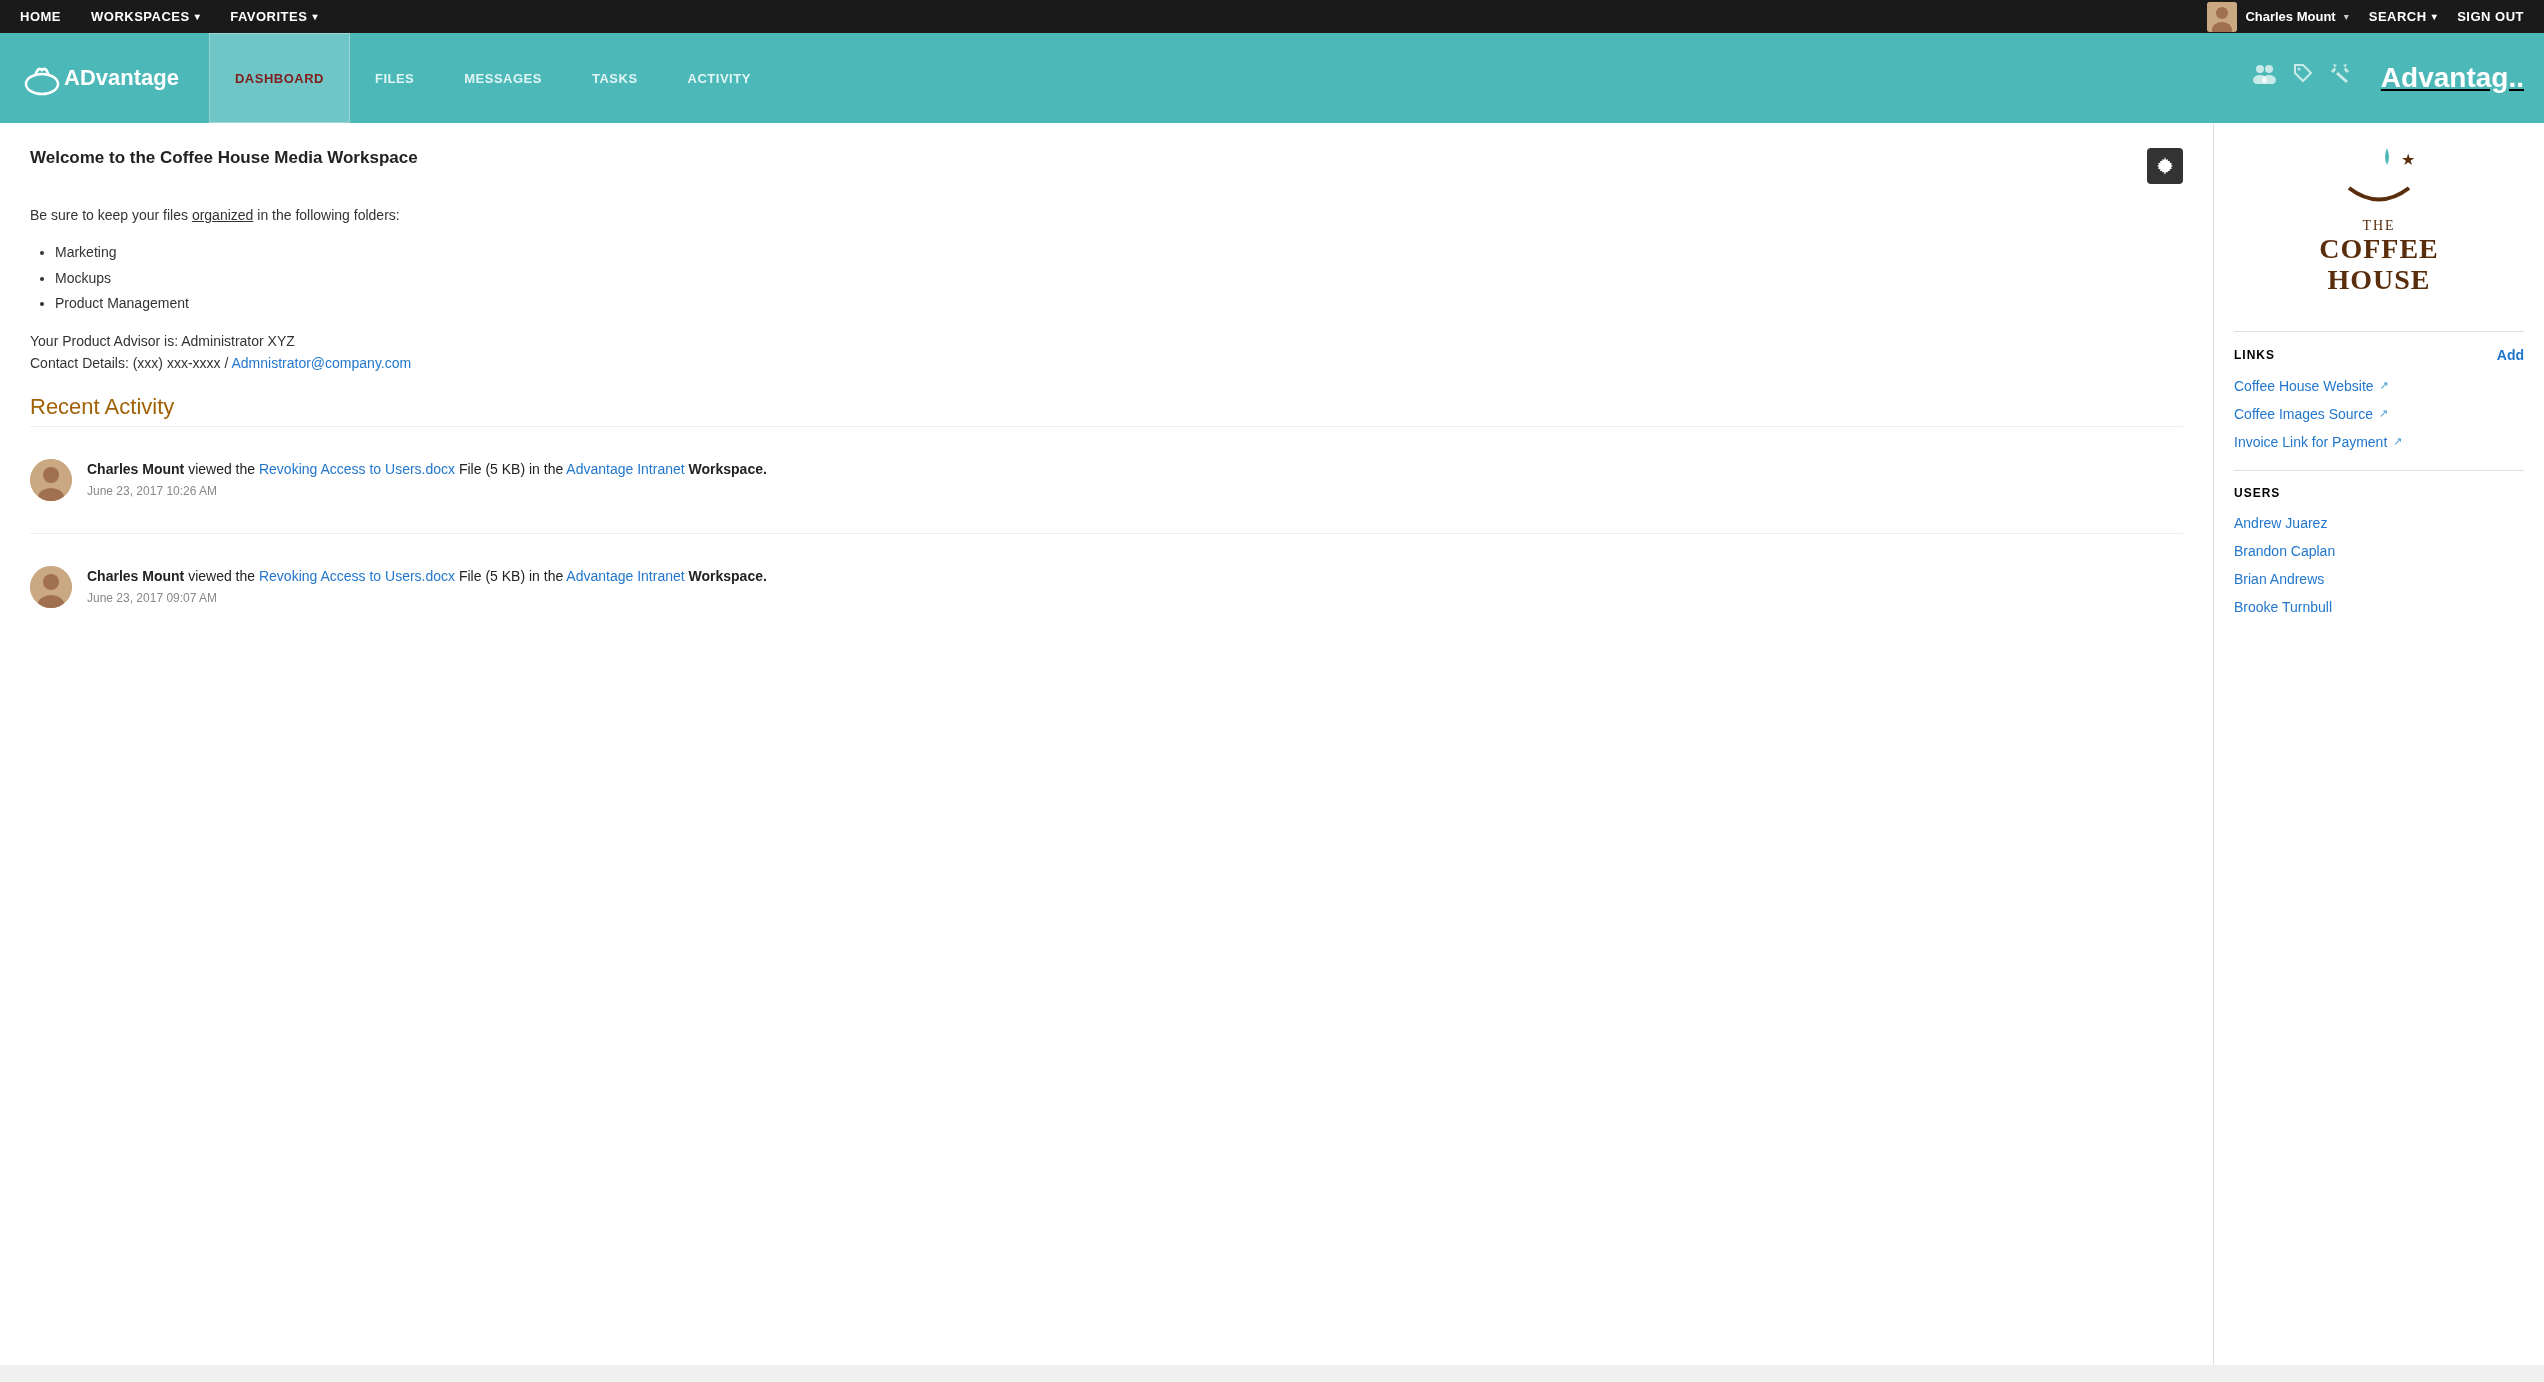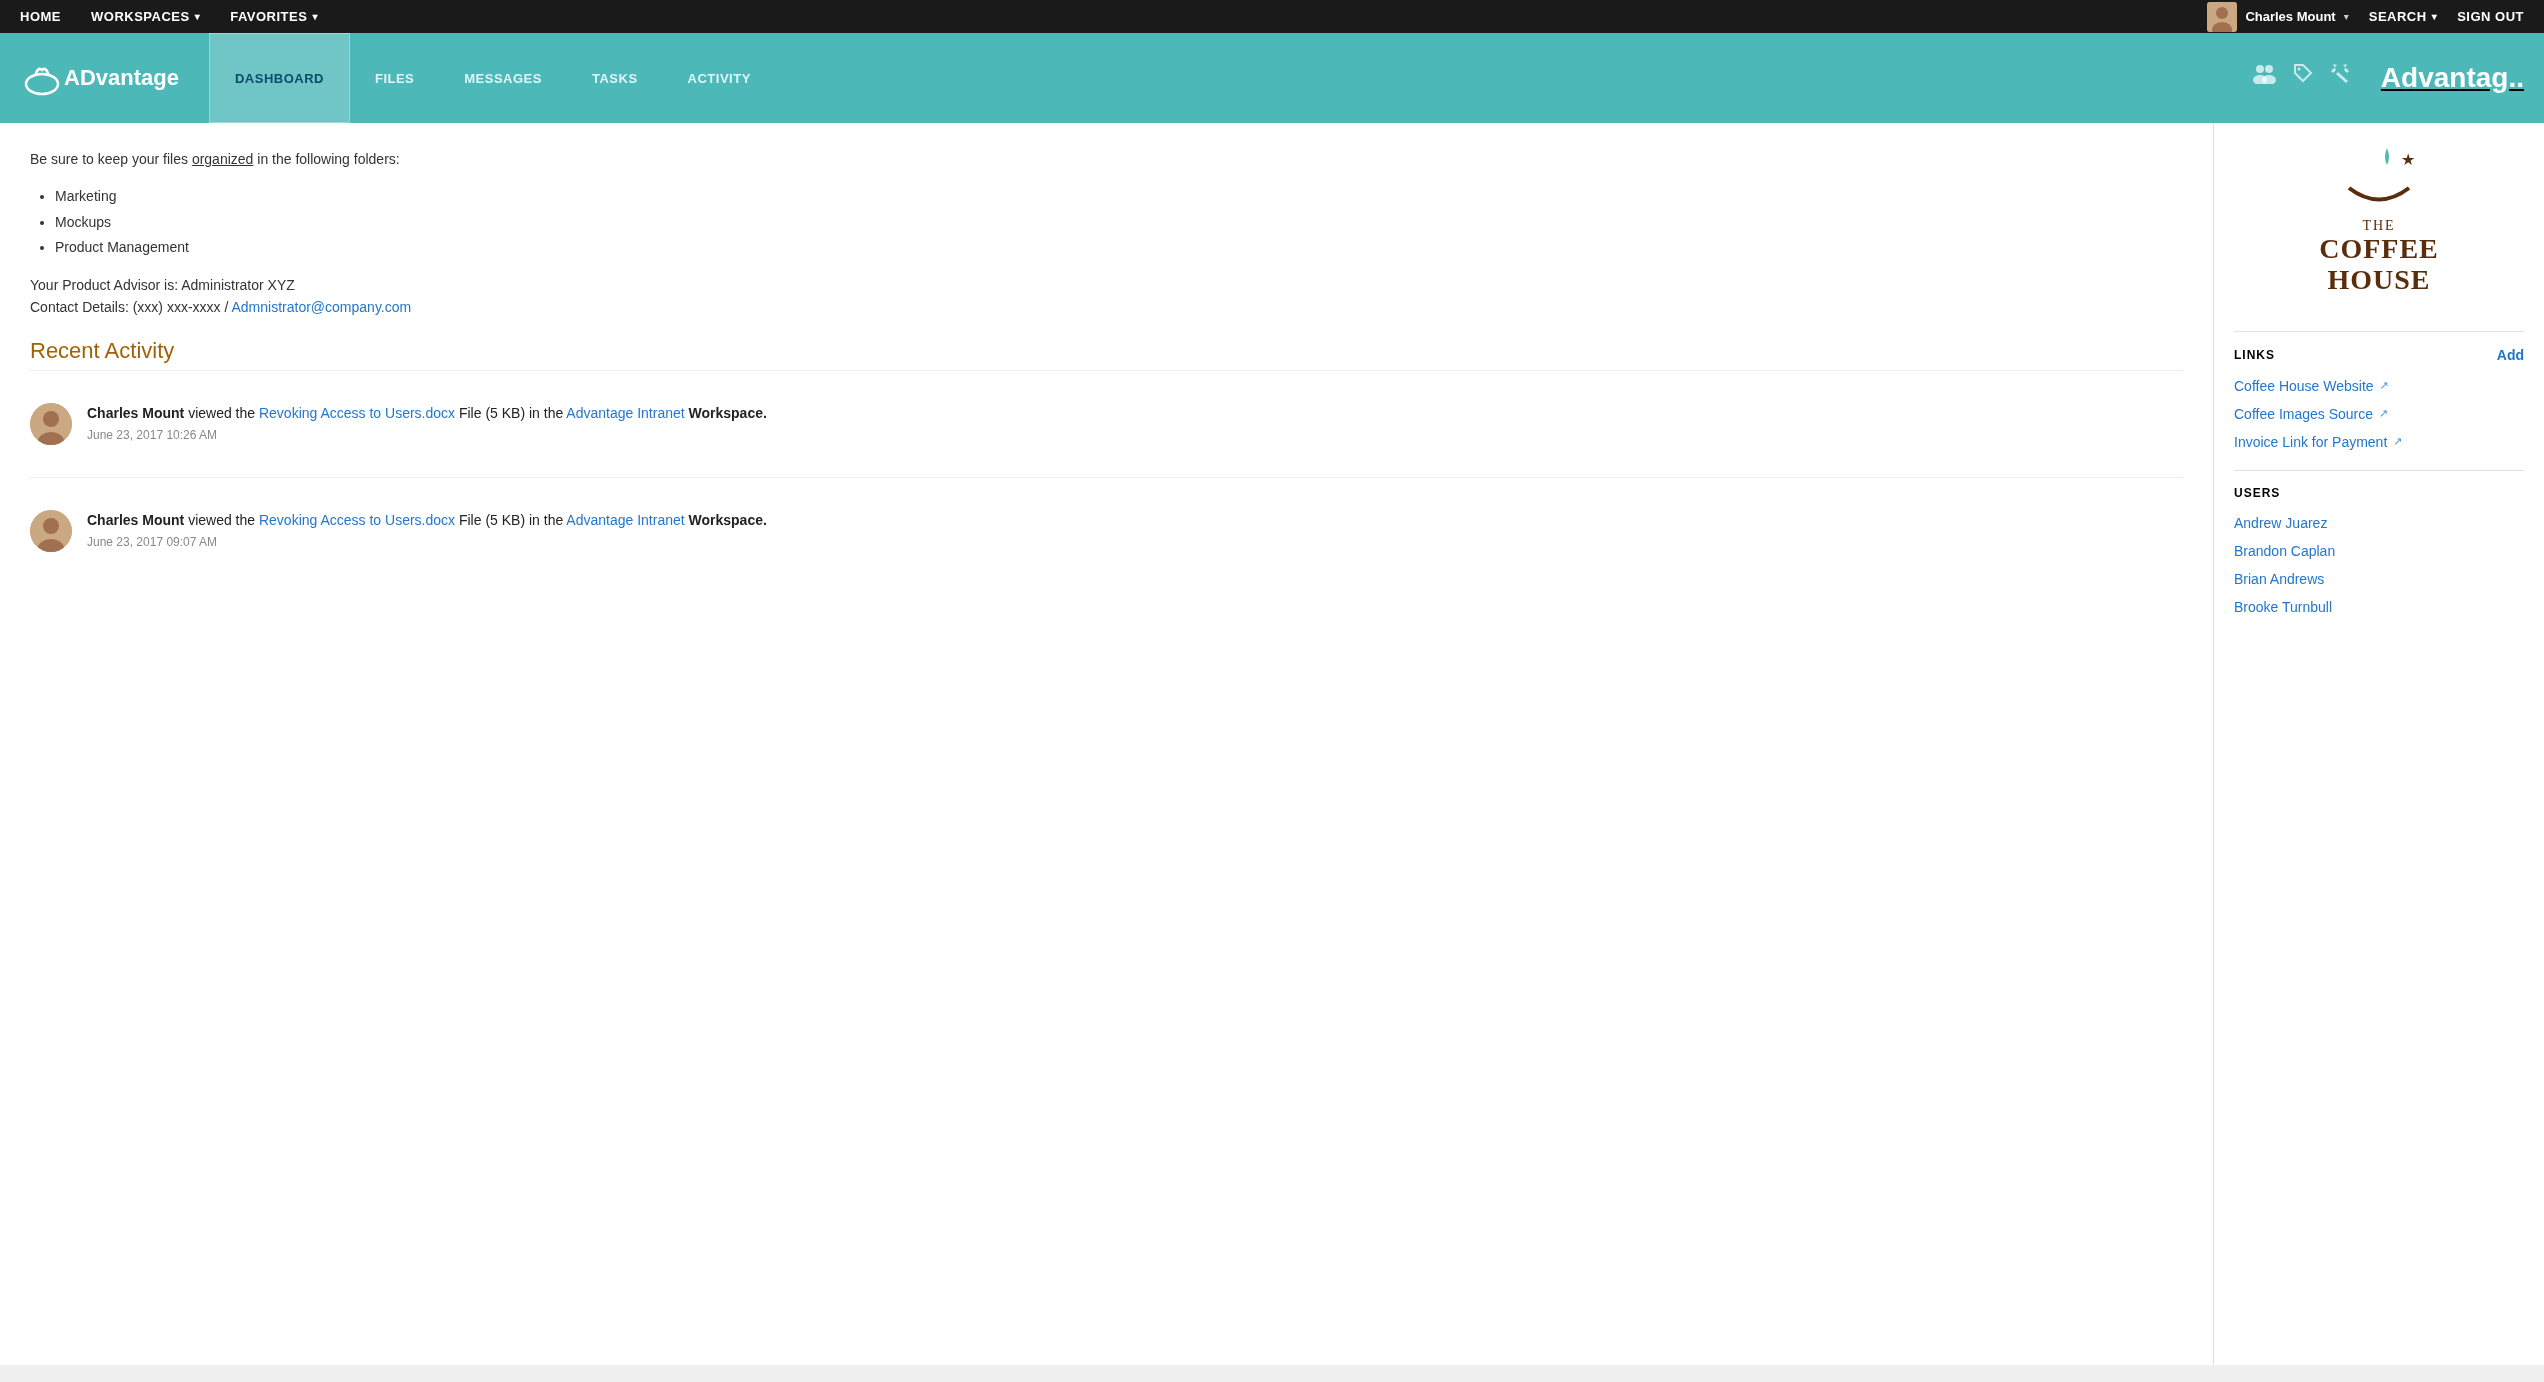--- a/index.html
+++ b/index.html
@@ -104,21 +104,21 @@
       padding: 0 25px;
       height: 100%;
       display: flex;
       align-items: center;
       cursor: pointer;
       text-transform: uppercase;
     }
     .nav-tab.active {
       background: rgba(255,255,255,0.2);
       border: 1px solid rgba(255,255,255,0.3);
-      color: #0c4a6e;
+      color: #7f1d1d;
     }
     .nav-icons {
       margin-left: auto;
       display: flex;
       align-items: flex-start;
       gap: 15px;
       text-decoration: underline;
     }
     .nav-icon {
       color: #e0f5f5;
@@ -395,20 +395,29 @@
         <path d="M18 2 L15 8 L18 11 L20 9 L14 3z"></path>
       </svg>
     </span>
     <span class="workspace-title">Advantag..</span>
   </div>
 </div>
 
 <div class="main-container">
 
   <div class="content-area">
+    <div class="welcome-header">
+      <h2 class="welcome-title">Welcome to the Coffee House Media Workspace</h2>
+      <button class="settings-btn">
+        <svg width="18" height="18" viewBox="0 0 18 18" fill="#fff">
+          <circle cx="9" cy="9" r="3"></circle>
+          <path d="M9 0 L10 3 L11.5 2 L12 4 L14 4 L13.5 5.5 L16 6.5 L15 8 L17 9 L15 10 L16 11.5 L13.5 12.5 L14 14 L12 14 L11.5 15.5 L10 15 L9 18 L8 15 L6.5 15.5 L6 14 L4 14 L4.5 12.5 L2 11.5 L3 10 L1 9 L3 8 L2 6.5 L4.5 5.5 L4 4 L6 4 L6.5 2 L8 3z" fill-rule="evenodd"></path>
+        </svg>
+      </button>
+    </div>
 
     <div class="welcome-body">
       <p>
         <span>Be sure to keep your files</span>
         <span class="underline">organized</span>
         <span>in the following folders:</span>
       </p>
       <ul>
         <li>Marketing</li>
         <li>Mockups</li>

